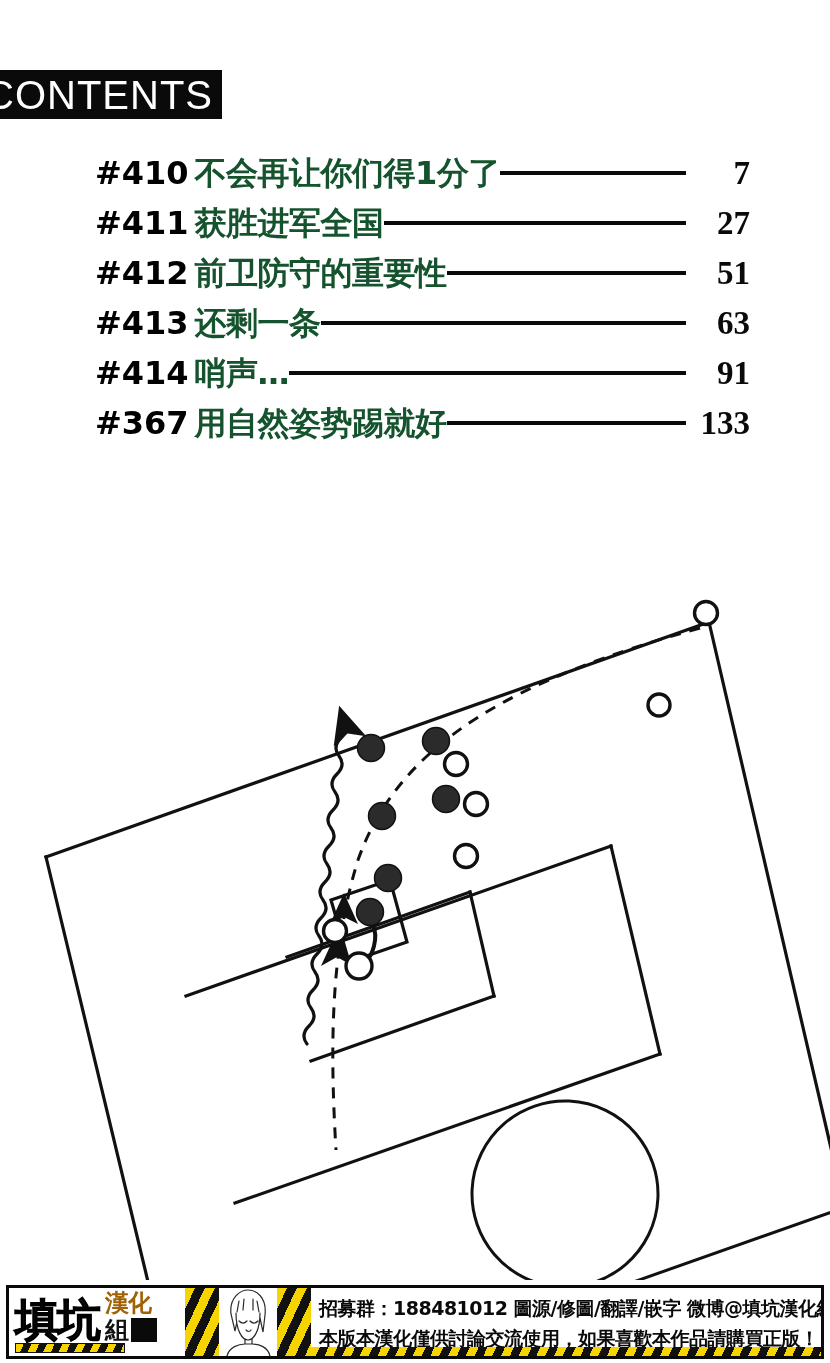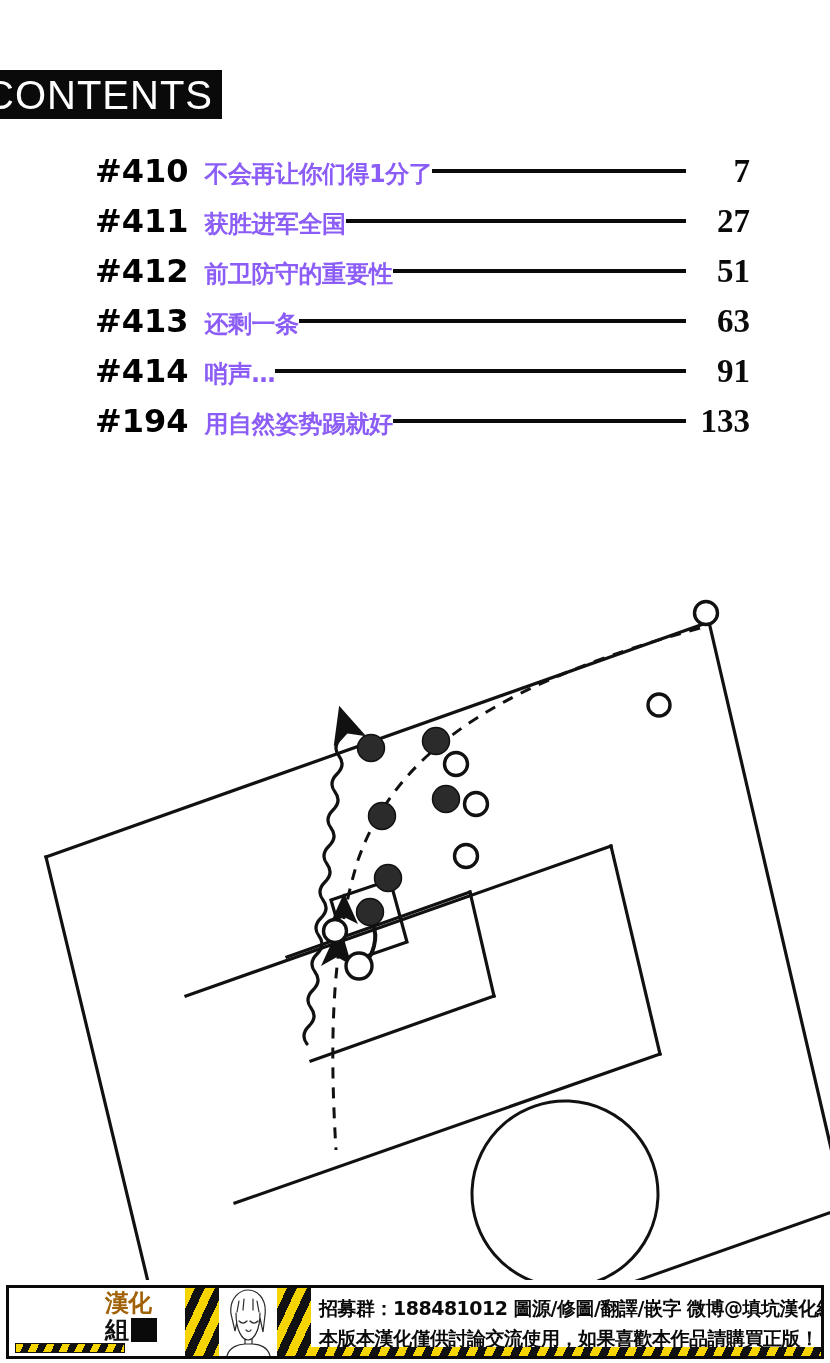--- a/index.html
+++ b/index.html
@@ -49,31 +49,31 @@
     width: 655px;
   }
   .toc-row {
     display: flex;
     align-items: baseline;
     height: 50px;
     white-space: nowrap;
   }
   .toc-label {
     font-family: "DejaVu Sans", "Liberation Sans", sans-serif;
-    font-size: 24px;
-    font-weight: 700;
-    color: #8b5cf6;
+    font-size: 32px;
+    font-weight: 700;
+    color: #14532d;
     letter-spacing: -0.5px;
     flex: 0 0 auto;
   }
   .toc-num {
     font-family: "DejaVu Sans", "Liberation Sans", sans-serif;
     font-weight: 700;
     font-size: 32px;
-    margin-right: 16px;
+    margin-right: 6px;
   }
   .toc-leader {
     flex: 1 1 auto;
     height: 0;
     border-top: 4px solid #0a0a0a;
     position: relative;
     top: -9px;
     margin: 0 2px 0 0;
     min-width: 24px;
   }
@@ -247,21 +247,21 @@
       <span class="toc-leader"></span>
       <span class="toc-page">63</span>
     </div>
     <div class="toc-row">
       <span class="toc-num">#414</span>
       <span class="toc-label">哨声…</span>
       <span class="toc-leader"></span>
       <span class="toc-page">91</span>
     </div>
     <div class="toc-row">
-      <span class="toc-num">#194</span>
+      <span class="toc-num">#367</span>
       <span class="toc-label">用自然姿势踢就好</span>
       <span class="toc-leader"></span>
       <span class="toc-page">133</span>
     </div>
   </div>
 
 <div id="pitch-diagram">
   <svg width="830" height="720" viewBox="0 0 830 720" xmlns="http://www.w3.org/2000/svg">
     <defs>
       <clipPath id="frameClip">
@@ -356,20 +356,21 @@
         <circle cx="335" cy="371" r="11.5"></circle>
         <circle cx="359" cy="406" r="13"></circle>
       </g>
     </g>
   </svg>
 </div>
 
 <div id="credit-bar">
 
   <div class="cb-logo">
+    <span class="big">填坑</span>
     <span class="stack">
       <span class="r1">漢化</span>
       <span class="r2">
         <span>組</span>
         <span class="blk"></span>
       </span>
     </span>
     <span class="underline-stripe"></span>
   </div>
 

